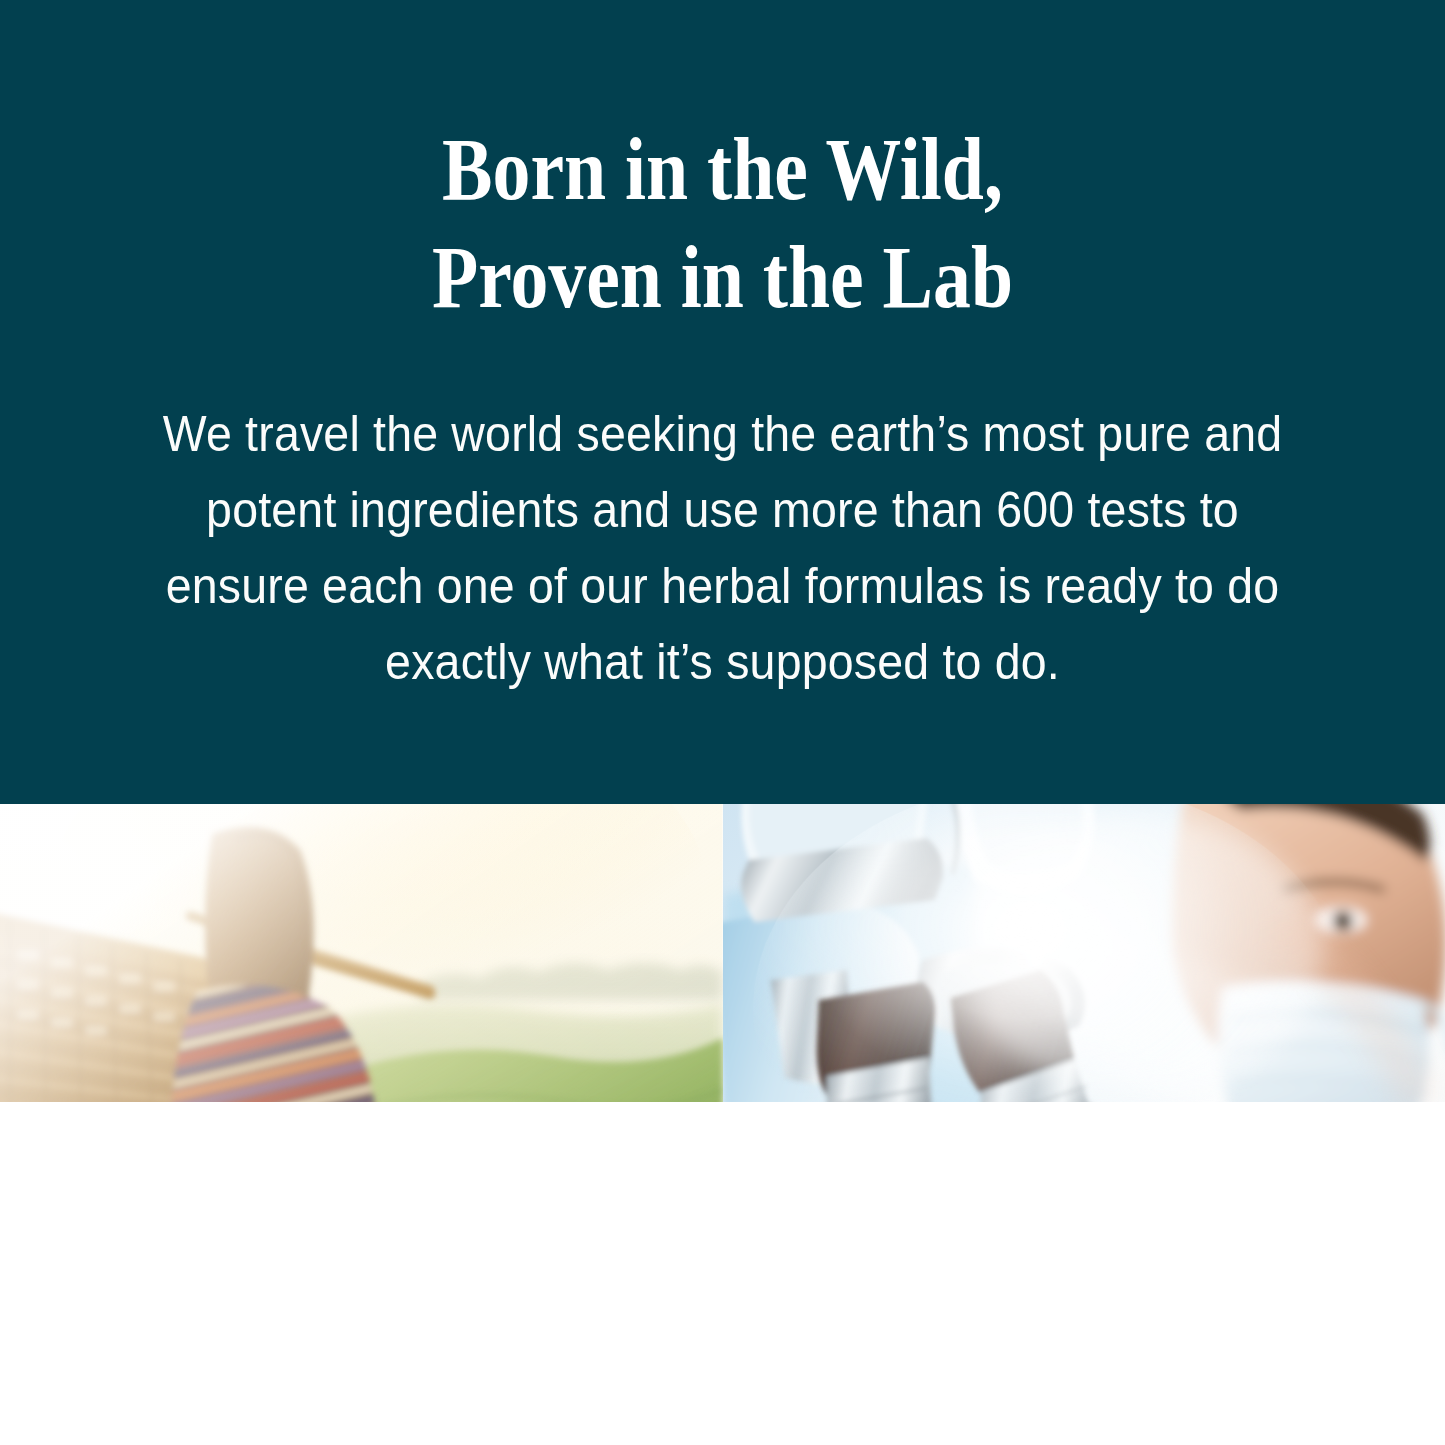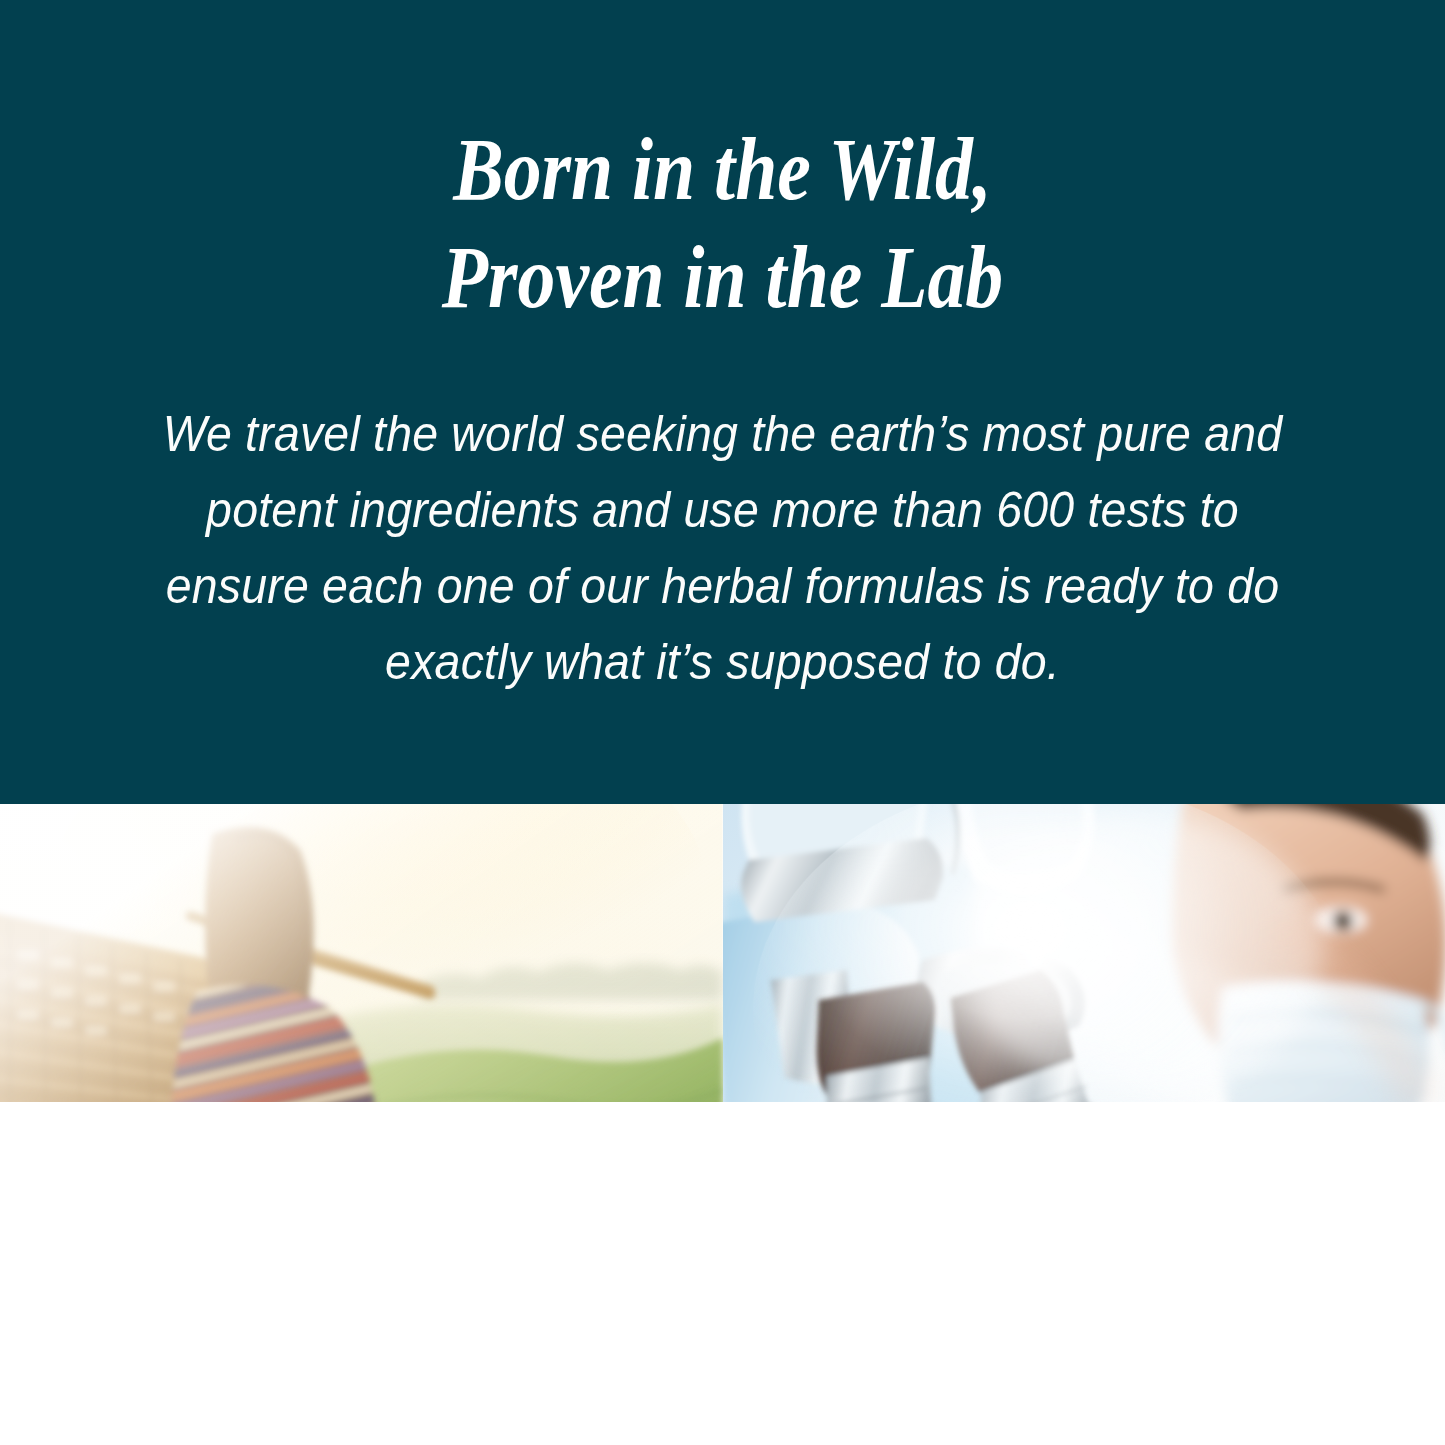--- a/index.html
+++ b/index.html
@@ -6,21 +6,20 @@
     margin: 0;
     padding: 0;
     background: #ffffff;
   }
   #canvas {
     position: relative;
     width: 1445px;
     height: 1102px;
     overflow: hidden;
     font-family: "Liberation Sans", sans-serif;
-    font-style: italic;
   }
 
   
   #text-panel {
     position: absolute;
     left: 0; top: 0;
     width: 1445px;
     height: 804px;
     background: #02404f;
     box-sizing: border-box;

